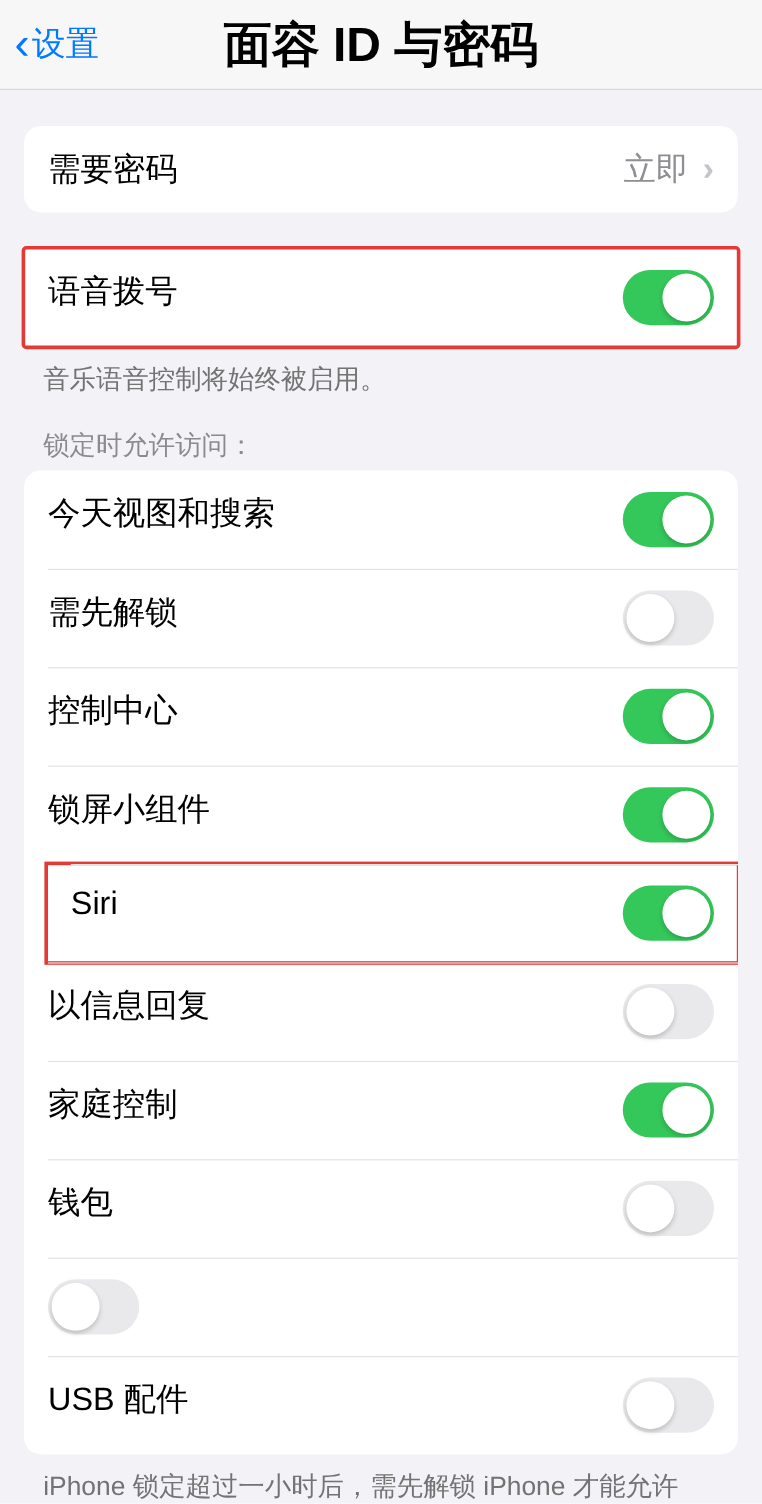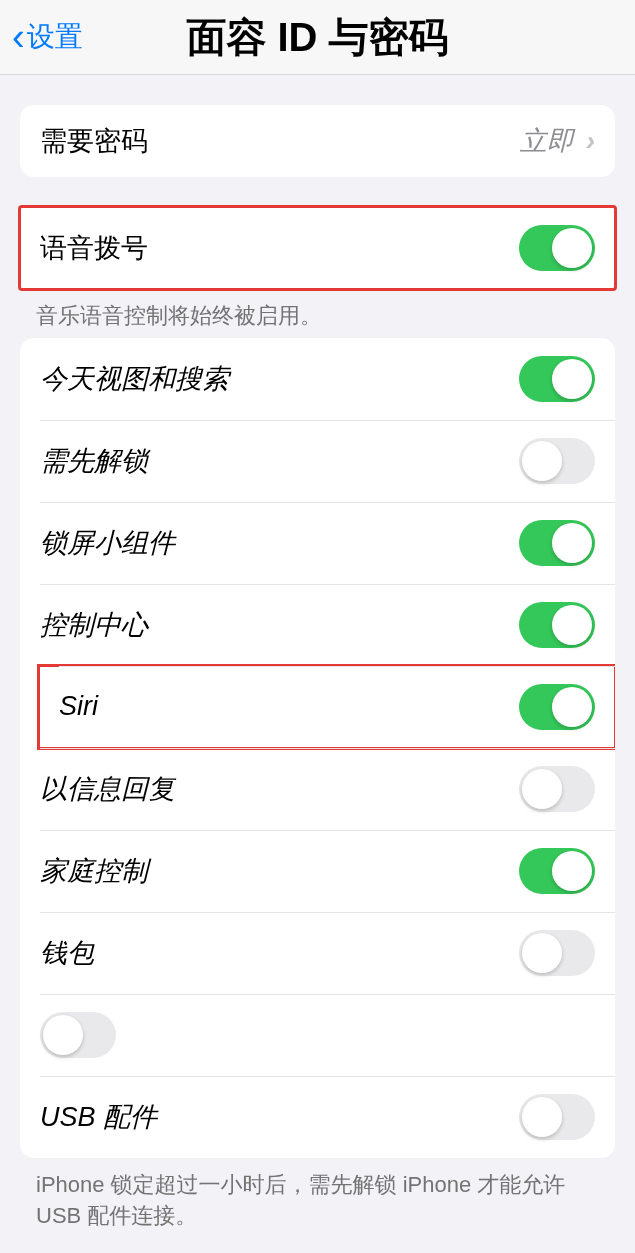--- a/index.html
+++ b/index.html
@@ -47,21 +47,20 @@
       overflow: hidden;
     }
     .group.highlighted {
       outline: 3px solid #e53935;
       outline-offset: -1px;
       border-radius: 2px;
       font-family: Liberation Mono, monospace;
     }
     .cell {
       display: flex;
-      align-items: center;
       justify-content: space-between;
       padding: 18px 20px;
       min-height: 72px;
       position: relative;
     }
     .cell + .cell::before {
       content: "";
       position: absolute;
       left: 20px;
       right: 0;
@@ -76,21 +75,20 @@
     }
     .cell-label {
       font-size: 27px;
       color: #000;
     }
     .cell-detail {
       display: flex;
       align-items: center;
       color: #8e8e93;
       font-size: 27px;
-      font-style: italic;
     }
     .disclosure {
       margin-left: 12px;
       color: #c5c5c9;
       font-size: 28px;
       font-weight: 600;
     }
     .toggle {
       width: 76px;
       height: 46px;
@@ -148,36 +146,37 @@
   </div>
 
   <div class="group highlighted">
     <div class="cell">
       <span class="cell-label">语音拨号</span>
       <div class="toggle on"></div>
     </div>
   </div>
   <div class="footer">音乐语音控制将始终被启用。</div>
 
-
-  <div class="group" style="margin-top:6px;font-style:italic;">
+  <div class="header">锁定时允许访问：</div>
+
+  <div class="group" style="margin-top:6px;">
     <div class="cell">
       <span class="cell-label">今天视图和搜索</span>
       <div class="toggle on"></div>
     </div>
     <div class="cell">
       <span class="cell-label">需先解锁</span>
       <div class="toggle off"></div>
     </div>
     <div class="cell">
+      <span class="cell-label">控制中心</span>
+      <div class="toggle on"></div>
+    </div>
+    <div class="cell">
       <span class="cell-label">锁屏小组件</span>
-      <div class="toggle on"></div>
-    </div>
-    <div class="cell">
-      <span class="cell-label">控制中心</span>
       <div class="toggle on"></div>
     </div>
     <div class="cell highlighted">
       <span class="cell-label">Siri</span>
       <div class="toggle on"></div>
     </div>
     <div class="cell">
       <span class="cell-label">以信息回复</span>
       <div class="toggle off"></div>
     </div>

